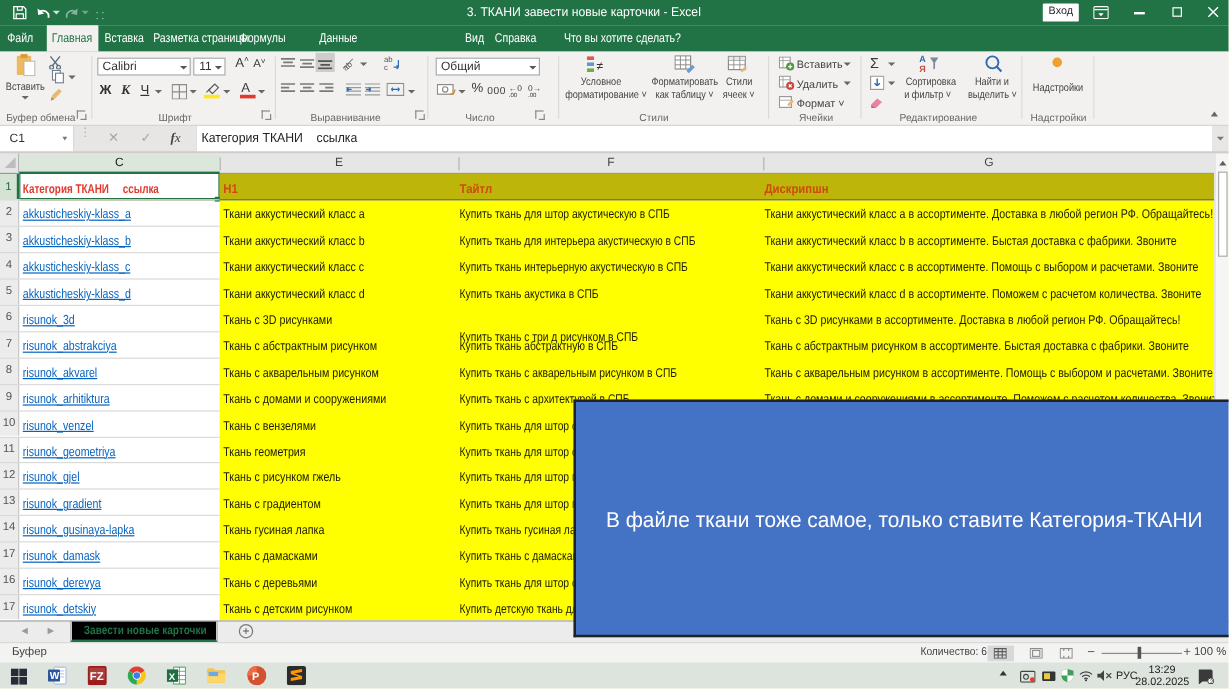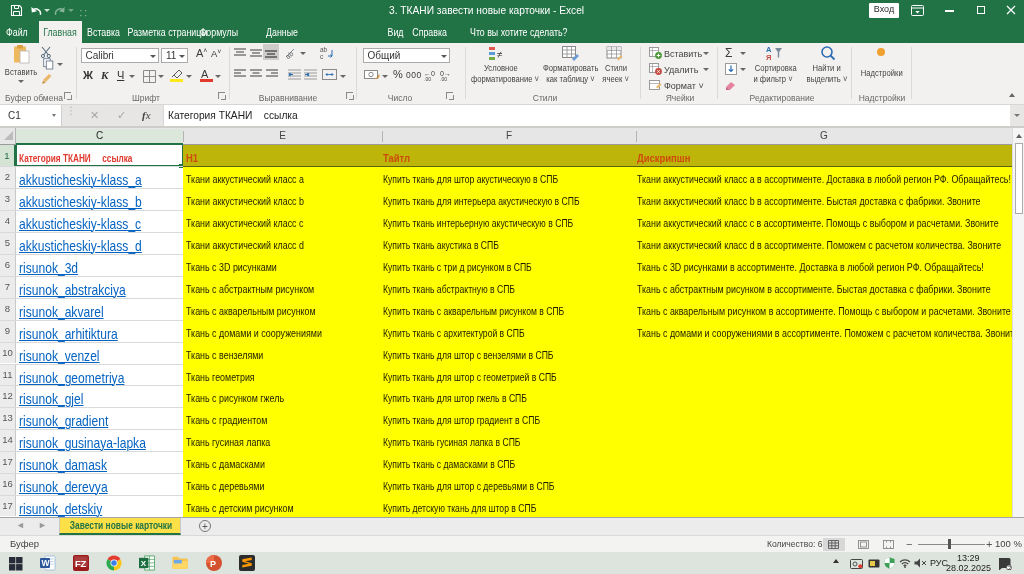--- a/index.html
+++ b/index.html
@@ -22,21 +22,21 @@
 #fbar{position:absolute;left:0;top:105px;width:1024px;height:23px;background:#e8e6e4;border-bottom:2px solid #cfcdca}
 
 #chead{position:absolute;left:0;top:128px;width:1012px;height:16.5px;background:#e6e6e6;border-bottom:1px solid #9a9a9a}
 .cl{position:absolute;top:1px;font-size:10px;color:#444;text-align:center;line-height:14px}
 .ctick{position:absolute;top:3px;width:1px;height:11px;background:#b4b4b4}
 
 #grid{position:absolute;left:0;top:144.5px;width:1012px;height:372px;background:#fff;overflow:hidden}
 .rn{position:absolute;left:0;width:16px;background:#ececec;border-right:1px solid #c9c9c9;font-size:9.5px;color:#555;text-align:center;line-height:21px}
 .rn.sel{background:#d5e3d5;color:#1e6b41;border-right:2px solid #217346}
 .hl{position:absolute;left:0;width:183px;height:1px;background:#dadada}
-.ct{position:absolute;left:19px;width:163px;font-size:15px;line-height:13px;white-space:nowrap}
+.ct{position:absolute;left:19px;width:163px;font-size:11px;line-height:13px;white-space:nowrap}
 .lk{color:#0563c1}
 .lk span{text-decoration:underline;text-decoration-thickness:0.8px}
 .et{position:absolute;left:185.5px;width:196px;font-size:10.5px;line-height:13px;color:#1c1c00;white-space:nowrap}
 .ft{position:absolute;left:383px;width:251px;font-size:10.5px;line-height:13px;color:#1c1c00;white-space:nowrap}
 .gt{position:absolute;left:637px;width:373px;font-size:10.5px;line-height:13px;color:#1c1c00;white-space:nowrap}
 .sxc,.sxe,.sxf,.sxg,.sxh{display:inline-block;transform-origin:0 50%;white-space:pre}
 .sxc{transform:scaleX(0.805)}
 .sxe{transform:scaleX(0.848)}
 .sxf{transform:scaleX(0.819)}
 .sxg{transform:scaleX(0.845)}
@@ -388,21 +388,21 @@
 <div class="ct lk" style="top:217.2px"><span class="sxc">akkusticheskiy-klass_c</span></div>
 <div class="et" style="top:217.2px"><span class="sxe">Ткани аккустический класс c</span></div>
 <div class="ft" style="top:217.2px"><span class="sxf">Купить ткань интерьерную акустическую в СПБ</span></div>
 <div class="gt" style="top:217.2px"><span class="sxg">Ткани аккустический класс c в ассортименте. Помощь с выбором и расчетами. Звоните</span></div>
 <div class="ct lk" style="top:239.1px"><span class="sxc">akkusticheskiy-klass_d</span></div>
 <div class="et" style="top:239.1px"><span class="sxe">Ткани аккустический класс d</span></div>
 <div class="ft" style="top:239.1px"><span class="sxf">Купить ткань акустика в СПБ</span></div>
 <div class="gt" style="top:239.1px"><span class="sxg">Ткани аккустический класс d в ассортименте. Поможем с расчетом количества. Звоните</span></div>
 <div class="ct lk" style="top:261.0px"><span class="sxc">risunok_3d</span></div>
 <div class="et" style="top:261.0px"><span class="sxe">Ткань с 3D рисунками</span></div>
-<div class="ft" style="top:261.0px"><span class="sxf">Купить ткань с три д рисунком в СПБ</span></div>
+<div class="ft" style="top:275px"><span class="sxf">Купить ткань с три д рисунком в СПБ</span></div>
 <div class="gt" style="top:261.0px"><span class="sxg">Ткань с 3D рисунками в ассортименте. Доставка в любой регион РФ. Обращайтесь!</span></div>
 <div class="ct lk" style="top:282.9px"><span class="sxc">risunok_abstrakciya</span></div>
 <div class="et" style="top:282.9px"><span class="sxe">Ткань с абстрактным рисунком</span></div>
 <div class="ft" style="top:282.9px"><span class="sxf">Купить ткань абстрактную в СПБ</span></div>
 <div class="gt" style="top:282.9px"><span class="sxg">Ткань с абстрактным рисунком в ассортименте. Быстая доставка с фабрики. Звоните</span></div>
 <div class="ct lk" style="top:304.8px"><span class="sxc">risunok_akvarel</span></div>
 <div class="et" style="top:304.8px"><span class="sxe">Ткань с акварельным рисунком</span></div>
 <div class="ft" style="top:304.8px"><span class="sxf">Купить ткань с акварельным рисунком в СПБ</span></div>
 <div class="gt" style="top:304.8px"><span class="sxg">Ткань с акварельным рисунком в ассортименте. Помощь с выбором и расчетами. Звоните</span></div>
 <div class="ct lk" style="top:326.7px"><span class="sxc">risunok_arhitiktura</span></div>
@@ -436,21 +436,21 @@
 </div>
 
 <div class="abs" style="left:1012px;top:128px;width:12px;height:388.5px;background:#f5f5f5;border-left:1px solid #dcdcdc">
  <div class="abs" style="left:2.5px;top:6px;width:0;height:0;border-left:3.5px solid transparent;border-right:3.5px solid transparent;border-bottom:4px solid #606060"></div>
  <div class="abs" style="left:1.5px;top:15px;width:8px;height:71px;background:#fff;border:1px solid #ababab"></div>
 </div>
 
 <div id="stabs">
  <div class="abs" style="left:16px;top:2px;color:#9a9a9a;font-size:9px">◄</div>
  <div class="abs" style="left:38px;top:2px;color:#9a9a9a;font-size:9px">►</div>
- <div class="abs" style="left:59px;top:0;width:122px;height:17px;background:#fde047;border-left:1px solid #c8c8c8;border-right:1px solid #c8c8c8;border-bottom:2px solid #217346;text-align:center;font-size:10px;font-weight:700;color:#217346;line-height:15px"><span style="display:inline-block;transform:scaleX(0.84);white-space:pre">Завести новые карточки</span></div>
+ <div class="abs" style="left:59px;top:0;width:122px;height:17px;background:#000000;border-left:1px solid #c8c8c8;border-right:1px solid #c8c8c8;border-bottom:2px solid #217346;text-align:center;font-size:10px;font-weight:700;color:#217346;line-height:15px"><span style="display:inline-block;transform:scaleX(0.84);white-space:pre">Завести новые карточки</span></div>
  <div class="abs" style="left:199px;top:2px;width:12px;height:12px;border:1px solid #767676;border-radius:50%;color:#555;text-align:center;line-height:11px;font-size:10px">+</div>
 </div>
 
 <div id="sbar">
  <div class="abs" style="left:10px;top:0;line-height:16px;font-size:9.5px;color:#444">Буфер</div>
  <div class="abs" style="left:767px;top:0;line-height:16px;font-size:9.5px;color:#444"><span style="display:inline-block;transform:scaleX(0.9);transform-origin:0 50%;white-space:pre">Количество: 6</span></div>
  <div class="abs" style="left:823px;top:2px;width:22px;height:13px;background:#d8d8d8"></div>
  <svg class="abs" style="left:828px;top:4px" width="11" height="9" viewBox="0 0 11 9">
         <path d="M0.5 0.5 h10 v8 h-10 z M0.5 3 h10 M0.5 5.8 h10 M3.8 0.5 v8 M7.2 0.5 v8" fill="none" stroke="#5a5a5a" stroke-width="0.9"></path>
       </svg>
@@ -544,12 +544,15 @@
  <div class="abs f9" style="left:957px;top:1.5px;color:#222">13:29</div>
  <div class="abs f9" style="left:946px;top:11.5px;color:#222">28.02.2025</div>
  <svg class="abs" style="left:998px;top:5px" width="14" height="13" viewBox="0 0 14 13">
         <path d="M1 1 h10 a1.5 1.5 0 0 1 1.5 1.5 v7 a1.5 1.5 0 0 1 -1.5 1.5 h-7 l-3 2.5 z" fill="#3a3a3a"></path>
         <circle cx="11" cy="10.5" r="2.5" fill="#fff" stroke="#3a3a3a" stroke-width="0.7"></circle>
         <text x="9.9" y="12.6" font-size="5.5" fill="#222">2</text>
       </svg>
 
 </div>
 
+<div id="ovl">
+      <div class="t">В файле ткани тоже самое, только ставите Категория-ТКАНИ</div>
+    </div>
 </div>
 </body></html>

